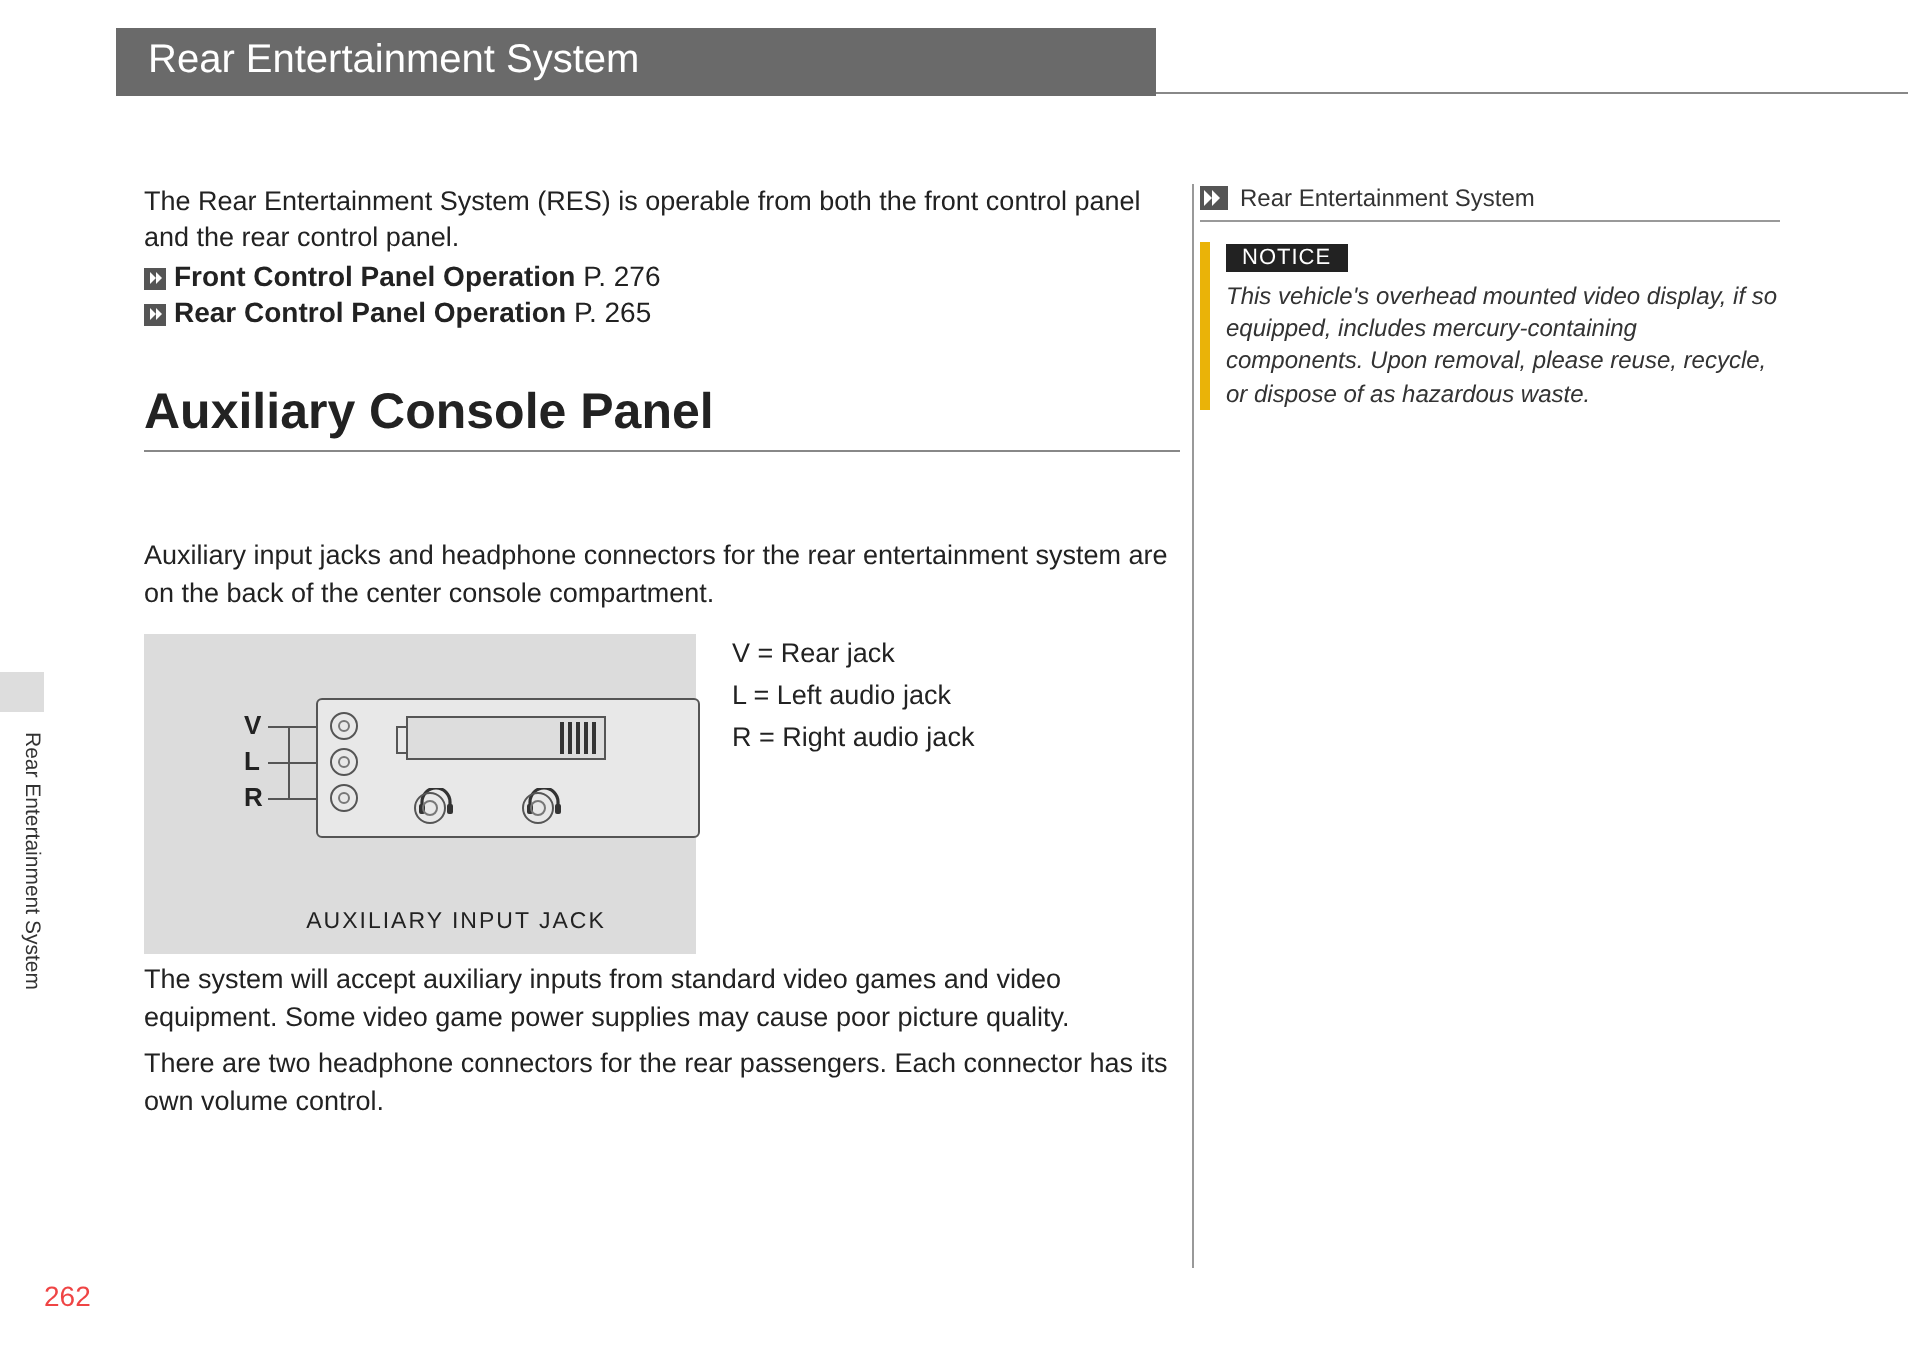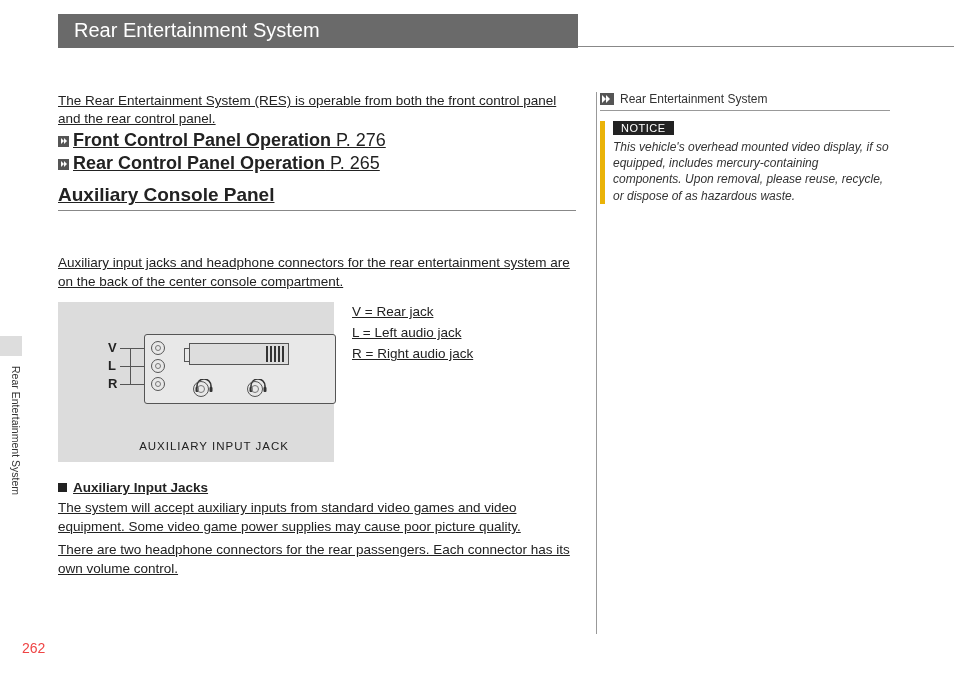--- a/index.html
+++ b/index.html
@@ -29,47 +29,46 @@
     display: flex;
     align-items: center;
   }
   .header-line {
     flex: 1;
     border-bottom: 1px solid #888;
     margin-bottom: 1px;
   }
   .content {
     position: absolute;
-    left: 58px; top: 92px;
+    left: 72px; top: 92px;
     width: 518px;
-    text-decoration: underline;
   }
   .intro { line-height: 1.35; margin-bottom: 2px; }
-  .ref-line { margin-top: 2px; font-size: 18px; }
+  .ref-line { margin-top: 2px; font-size: 14px; }
   .ref-icon {
     display: inline-block;
     width: 11px; height: 11px;
     background: #555;
     vertical-align: middle;
     margin-right: 4px;
     position: relative;
   }
   .ref-icon::before,
   .ref-icon .chev {
     content: "";
     position: absolute;
     left: 2.5px; top: 2px;
     width: 0; height: 0;
     border-left: 3.5px solid #fff;
     border-top: 3.5px solid transparent;
     border-bottom: 3.5px solid transparent;
   }
   .ref-icon .c2 { left: 5.5px; }
   .ref-bold { font-weight: 700; }
-  .h2 { font-size: 19px; font-weight: 700; margin-top: 10px; }
+  .h2 { font-size: 25px; font-weight: 700; margin-top: 28px; }
   .h2-rule { border-bottom: 1px solid #888; margin-top: 4px; margin-bottom: 12px; }
   .para { line-height: 1.4; margin-top: 43px; }
   .diagram-row { display: flex; gap: 18px; margin-top: 10px; }
   .diagram-box {
     width: 276px; height: 160px;
     background: #dcdcdc;
     position: relative;
     font-size: 11px;
   }
   .legend { padding-top: 2px; }
@@ -216,21 +215,20 @@
       </div>
       <div class="aux-caption">AUXILIARY INPUT JACK</div>
     </div>
     <div class="legend">
       <div>V = Rear jack</div>
       <div>L = Left audio jack</div>
       <div>R = Right audio jack</div>
     </div>
   </div>
 
-  <p class="sub-head"><span class="sq"></span><span>Auxiliary Input Jacks</span></p>
   <p class="para" style="margin-top:4px">The system will accept auxiliary inputs from standard video games and video equipment. Some video game power supplies may cause poor picture quality.</p>
 
   <p class="para" style="margin-top:4px">There are two headphone connectors for the rear passengers. Each connector has its own volume control.</p>
 </div>
 
 <div class="right-rule"></div>
 
 <div class="sidebar-column">
   <div class="side-head-row">
     <span class="side-head-icon">

